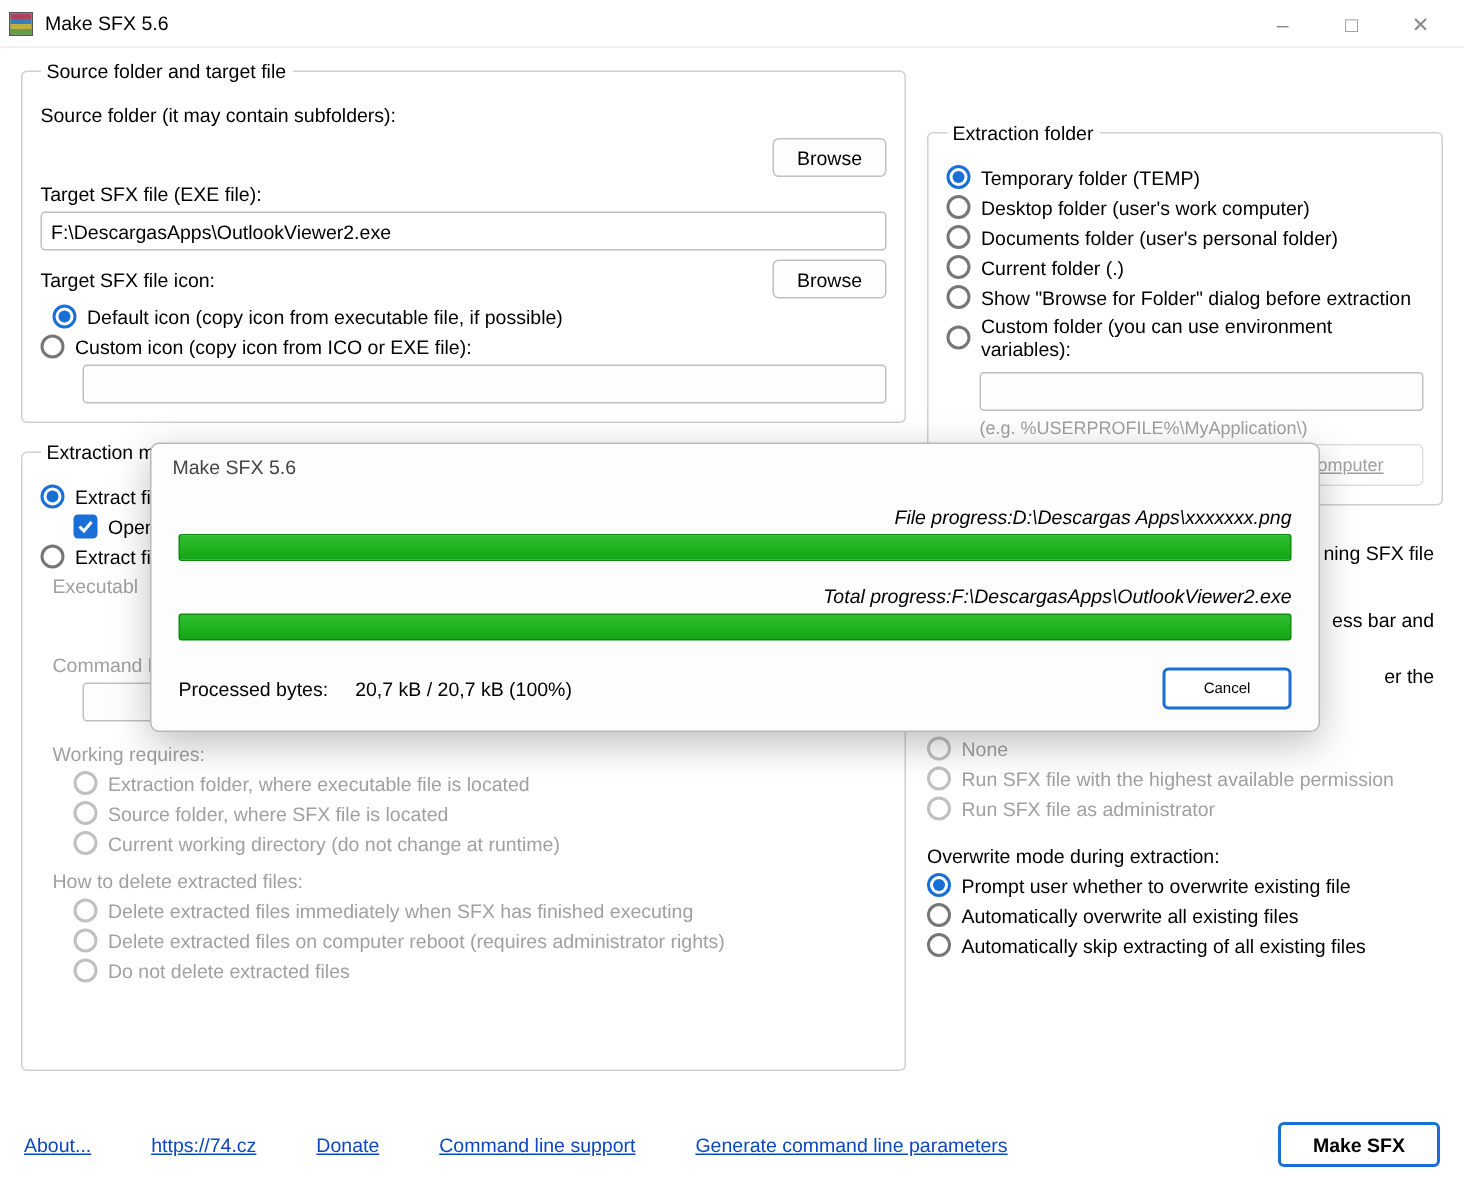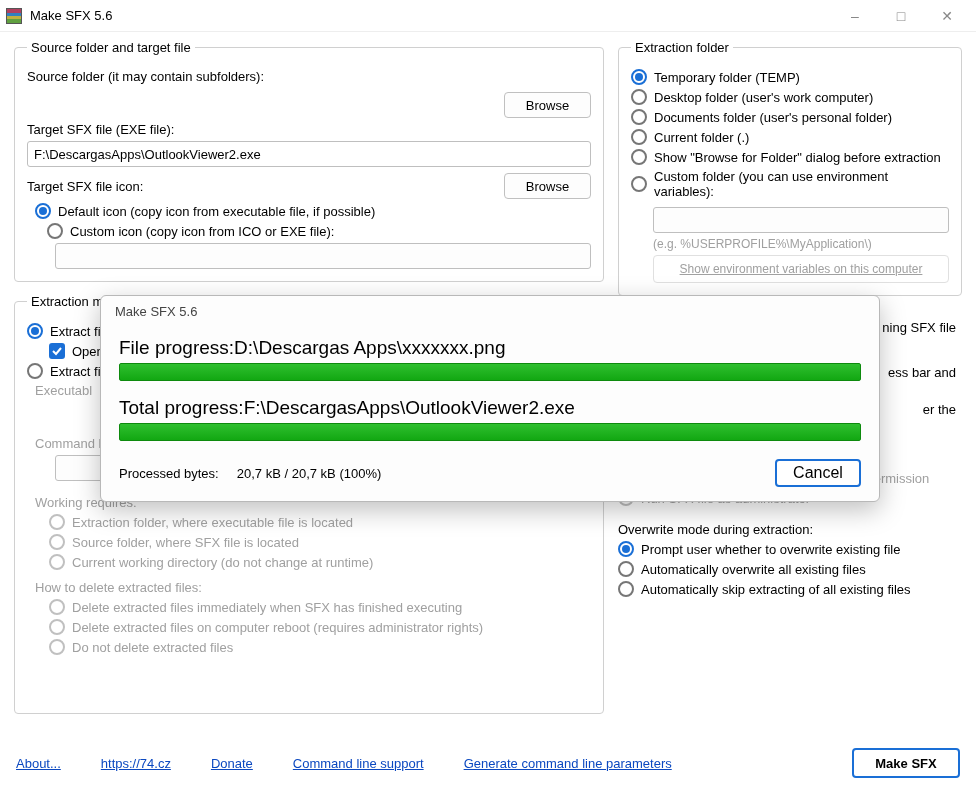--- a/index.html
+++ b/index.html
@@ -3,29 +3,29 @@
 <meta charset="utf-8">
 <style>
 * { margin: 0; padding: 0; box-sizing: border-box; font-family: "Segoe UI", Tahoma, sans-serif; }
 body { background: #fff; width: 976px; height: 800px; overflow: hidden; position: relative; font-size: 13px; color: #000; }
 .titlebar { height: 32px; display: flex; align-items: center; padding: 0 6px; background: #fff; border-bottom: 1px solid #eee; }
 .app-icon { width: 16px; height: 16px; margin-right: 8px; display: inline-block; background: linear-gradient(to bottom, #b04060 0%, #b04060 25%, #3080c0 25%, #3080c0 50%, #c0b040 50%, #c0b040 75%, #60a040 75%, #60a040 100%); border: 1px solid #555; }
 .title-text { flex: 1; font-size: 13px; }
 .win-btn { width: 46px; height: 32px; display:flex; align-items:center; justify-content:center; color:#888; font-size:14px; }
 .main { padding: 8px 14px; display: flex; gap: 14px; }
 .col-left { width: 590px; }
-.col-right { flex: 1; }
+.col-right { flex: 1; margin-top: 41px; }
 fieldset { border: 1px solid #d0d0d0; border-radius: 4px; padding: 10px 12px 12px 12px; margin-bottom: 12px; }
 legend { padding: 0 4px; font-size: 13px; }
 .label { margin: 4px 0 4px 0; font-size: 13px; }
 .label.disabled { color: #a0a0a0; }
 input[type=text].field { width: 100%; height: 26px; border: 1px solid #bfbfbf; border-radius: 3px; padding: 0 6px; font-size: 13px; background:#fff; }
 input[type=text].field:disabled { color:#a0a0a0; background:#fdfdfd; }
 .row { display:flex; align-items:center; gap:8px; }
-.browse-btn { width: 87px; height: 26px; border: 1px solid #c0c0c0; border-radius: 4px; background: #fdfdfd; font-size:13px; text-align:center; margin-top:4px; }
+.browse-btn { width: 76px; height: 26px; border: 1px solid #c0c0c0; border-radius: 4px; background: #fdfdfd; font-size:13px; text-align:center; margin-top:4px; }
 .browse-row { display:flex; justify-content:flex-end; }
 .radio, .check { display:flex; align-items:center; gap:7px; margin: 4px 0; font-size:13px; }
 .radio.disabled, .check.disabled { color:#a0a0a0; }
 .rcircle { width:16px; height:16px; border-radius:50%; border:2px solid #767676; display:inline-flex; align-items:center; justify-content:center; flex-shrink:0; background:#fff; }
 .radio.disabled .rcircle { border-color:#c0c0c0; }
 .rcircle .dot { width:8px; height:8px; border-radius:50%; background:#1a6fd6; display:none; }
 .radio.selected .rcircle { border-color:#1a6fd6; }
 .radio.selected .rcircle .dot { display:block; }
 .cbox { width:16px; height:16px; border:2px solid #767676; border-radius:3px; display:inline-flex; align-items:center; justify-content:center; flex-shrink:0; background:#fff; }
 .check.checked .cbox { background:#1a6fd6; border-color:#1a6fd6; }
@@ -33,25 +33,25 @@
 .check.checked .cbox svg { display:block; }
 .indent { margin-left: 22px; }
 .hint { color:#a0a0a0; font-size:12px; margin:4px 0 4px 22px; }
 .link-btn { color:#a0a0a0; text-decoration:underline; font-size:12px; display:block; text-align:center; padding:6px; border:1px solid #e0e0e0; border-radius:4px; margin: 2px 0 0 22px; }
 .footer { position:absolute; bottom:22px; left:0; right:0; padding: 0 16px; display:flex; align-items:center; gap: 40px; }
 .footer a { color:#0b48c0; text-decoration:underline; font-size:13px; }
 .make-btn { margin-left:auto; width:108px; height:30px; border:2px solid #1a6fd6; border-radius:4px; background:#fff; font-weight:bold; font-size:13px; }
 .modal { position:absolute; left:100px; top:295px; width:780px; background:#fdfdfd; border:1px solid #b8b8b8; border-radius:6px; box-shadow: 0 8px 26px rgba(0,0,0,0.25); padding: 0 0 14px 0; }
 .modal-title { padding: 8px 14px 6px 14px; font-size:13px; color:#444; }
 .modal-body { padding: 4px 18px; }
-.prow { display:flex; justify-content:flex-start; font-size:19px; margin-top:8px; }
+.prow { display:flex; justify-content:flex-end; font-size:13px; margin-top:8px;font-style:italic; }
 .pbar { height:18px; background: linear-gradient(to bottom, #2fbf2f, #12a712); border:1px solid #0e8a0e; border-radius:2px; margin-top:4px; }
 .modal-foot { display:flex; align-items:center; justify-content:space-between; padding: 14px 18px 0 18px; }
 .processed { font-size:13px; }
-.cancel-btn { width:86px; height:28px; border:2px solid #1a6fd6; border-radius:4px; background:#fff; font-size:16px; }
+.cancel-btn { width:86px; height:28px; border:2px solid #1a6fd6; border-radius:4px; background:#fff; font-size:10px; }
 .truncated { color:#000; }
 </style>
 </head>
 <body>
 
 <div class="titlebar">
   <span class="app-icon"></span>
   <span class="title-text">Make SFX 5.6</span>
   <div class="win-btn">–</div>
   <div class="win-btn">□</div>
@@ -77,21 +77,21 @@
         <div class="label" style="margin:0;">Target SFX file icon:</div>
         <button class="browse-btn" style="margin:0;">Browse</button>
       </div>
 
       <div class="radio selected indent" style="margin-left:8px;">
         <span class="rcircle">
             <span class="dot"></span>
           </span>
         <span>Default icon (copy icon from executable file, if possible)</span>
       </div>
-      <div class="radio" style="margin-left:20px;">
+      <div class="radio" style="margin-left:0;">
         <span class="rcircle"></span>
         <span>Custom icon (copy icon from ICO or EXE file):</span>
       </div>
       <input type="text" class="field indent" disabled="" style="margin-left: 28px; width: calc(100% - 28px);">
     </fieldset>
 
     <fieldset style="height:420px;">
       <legend>Extraction mo</legend>
 
       <div class="radio selected">

